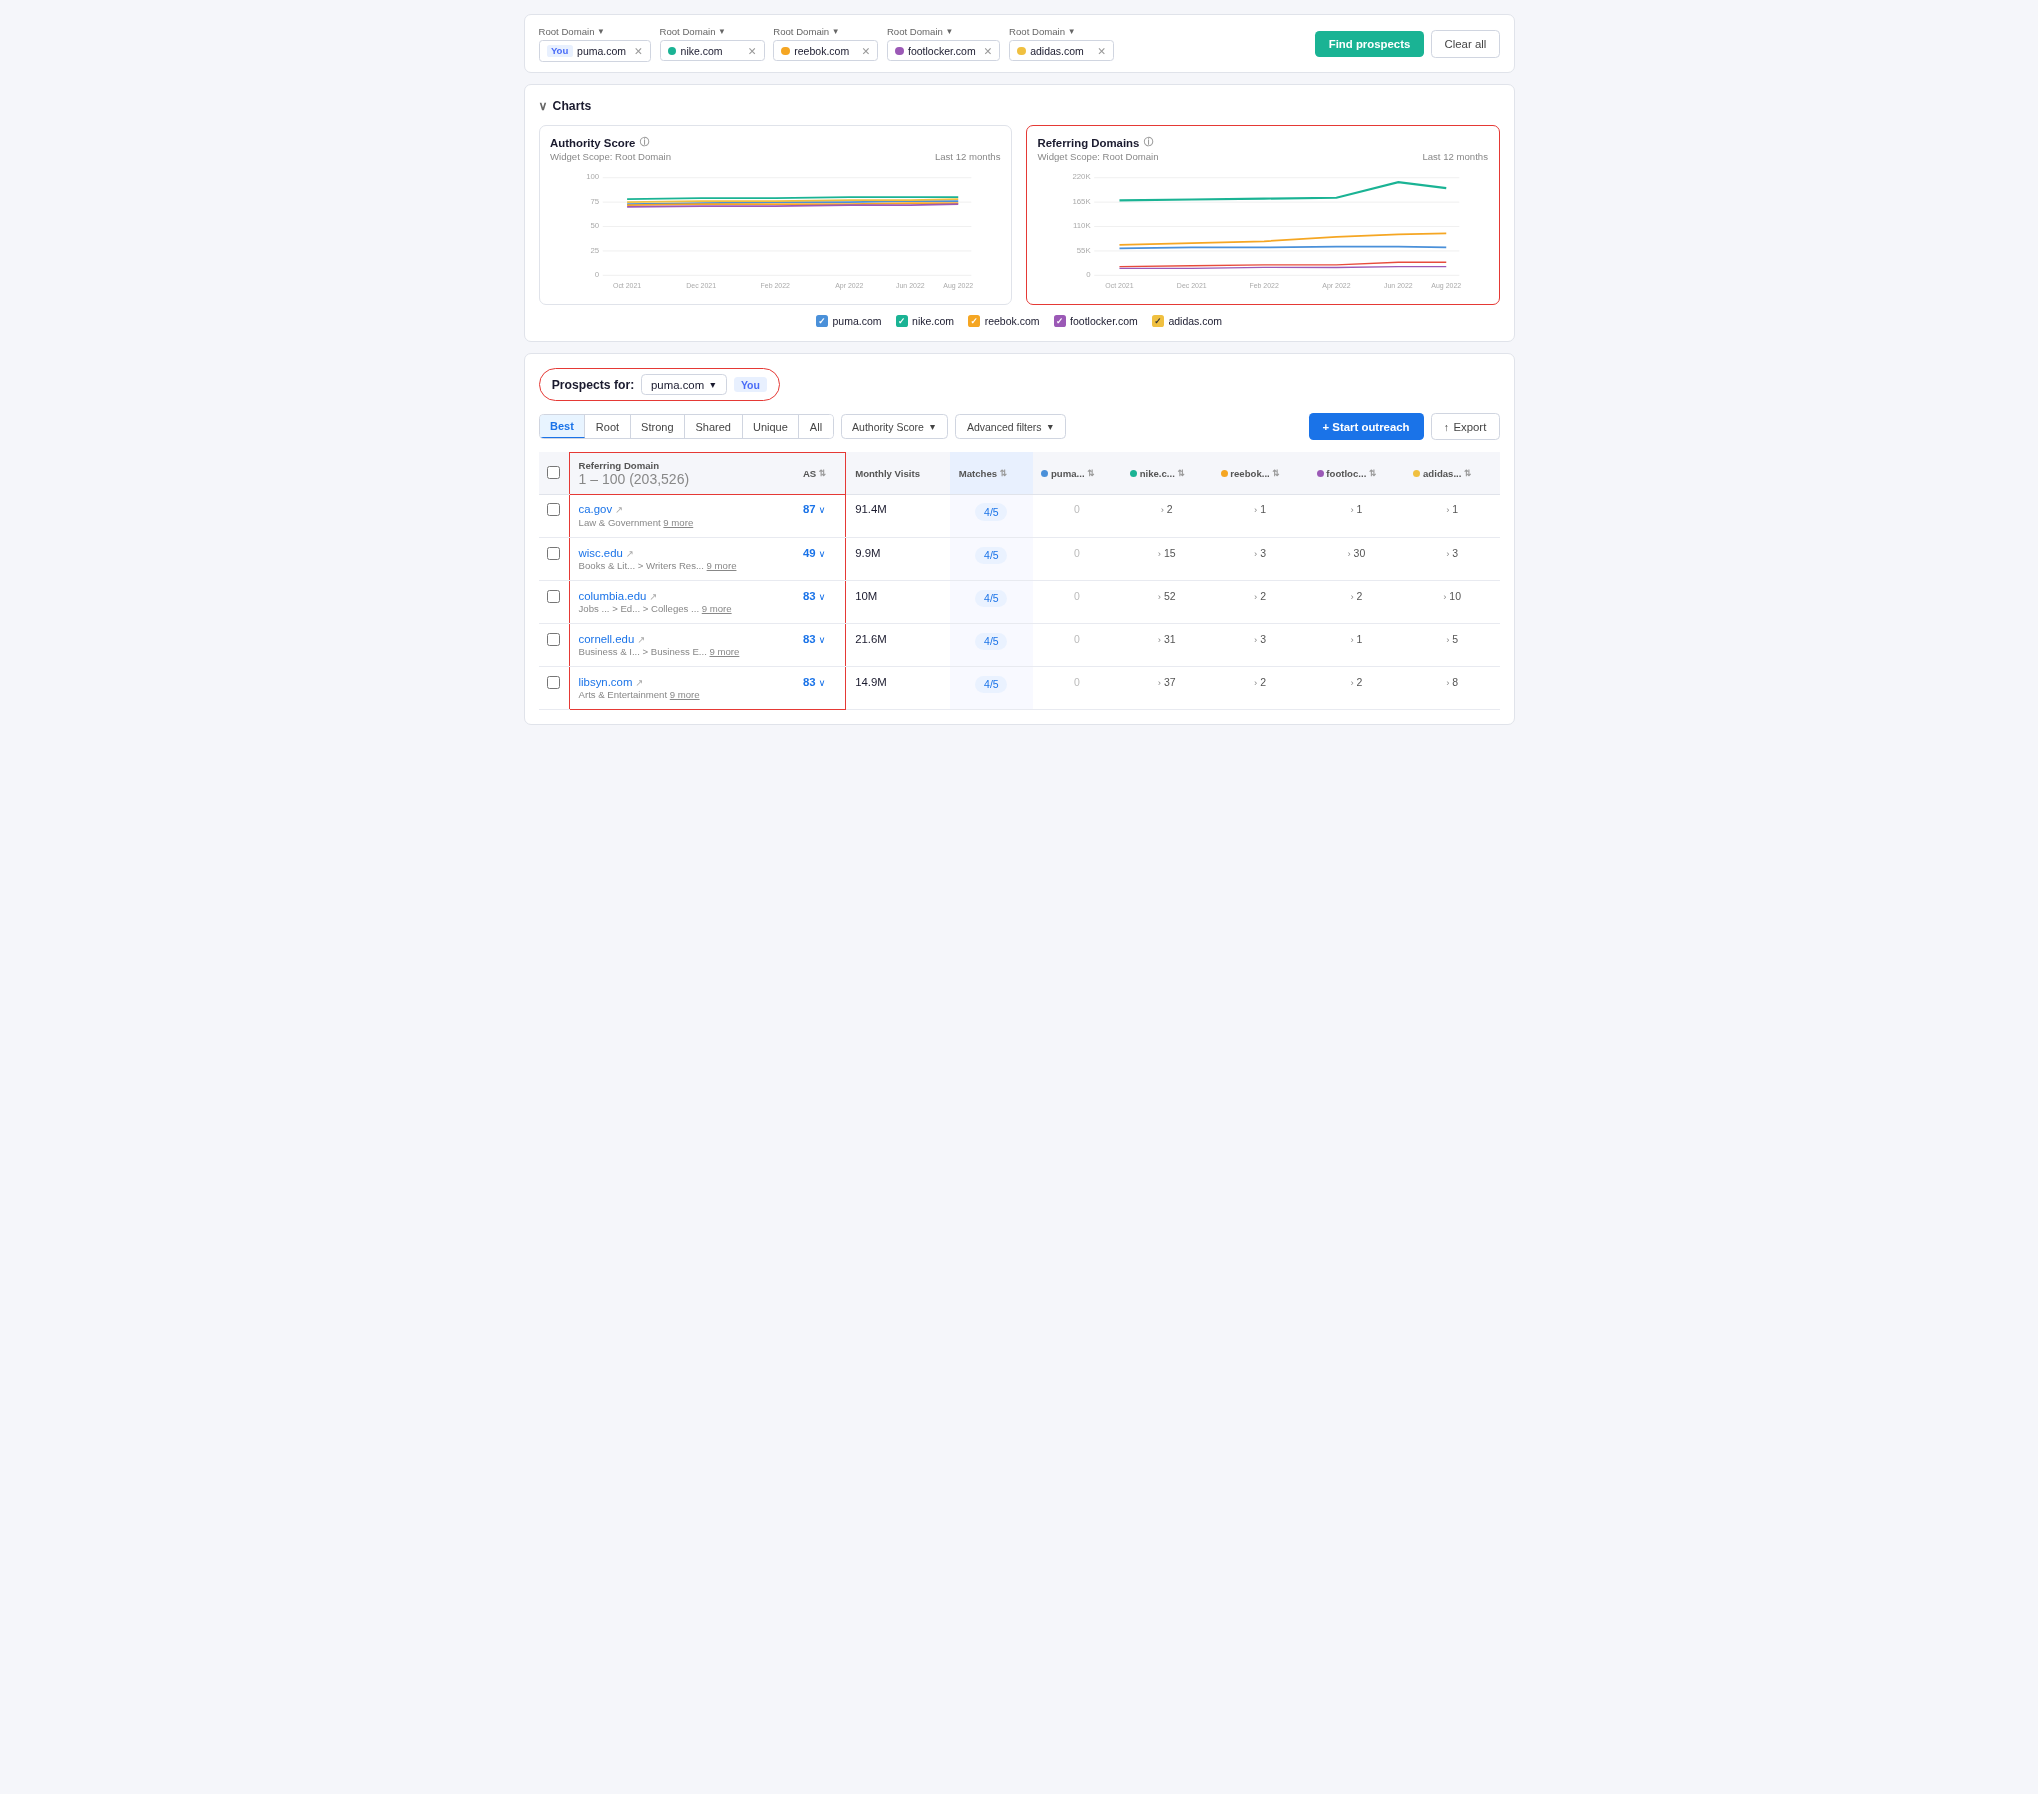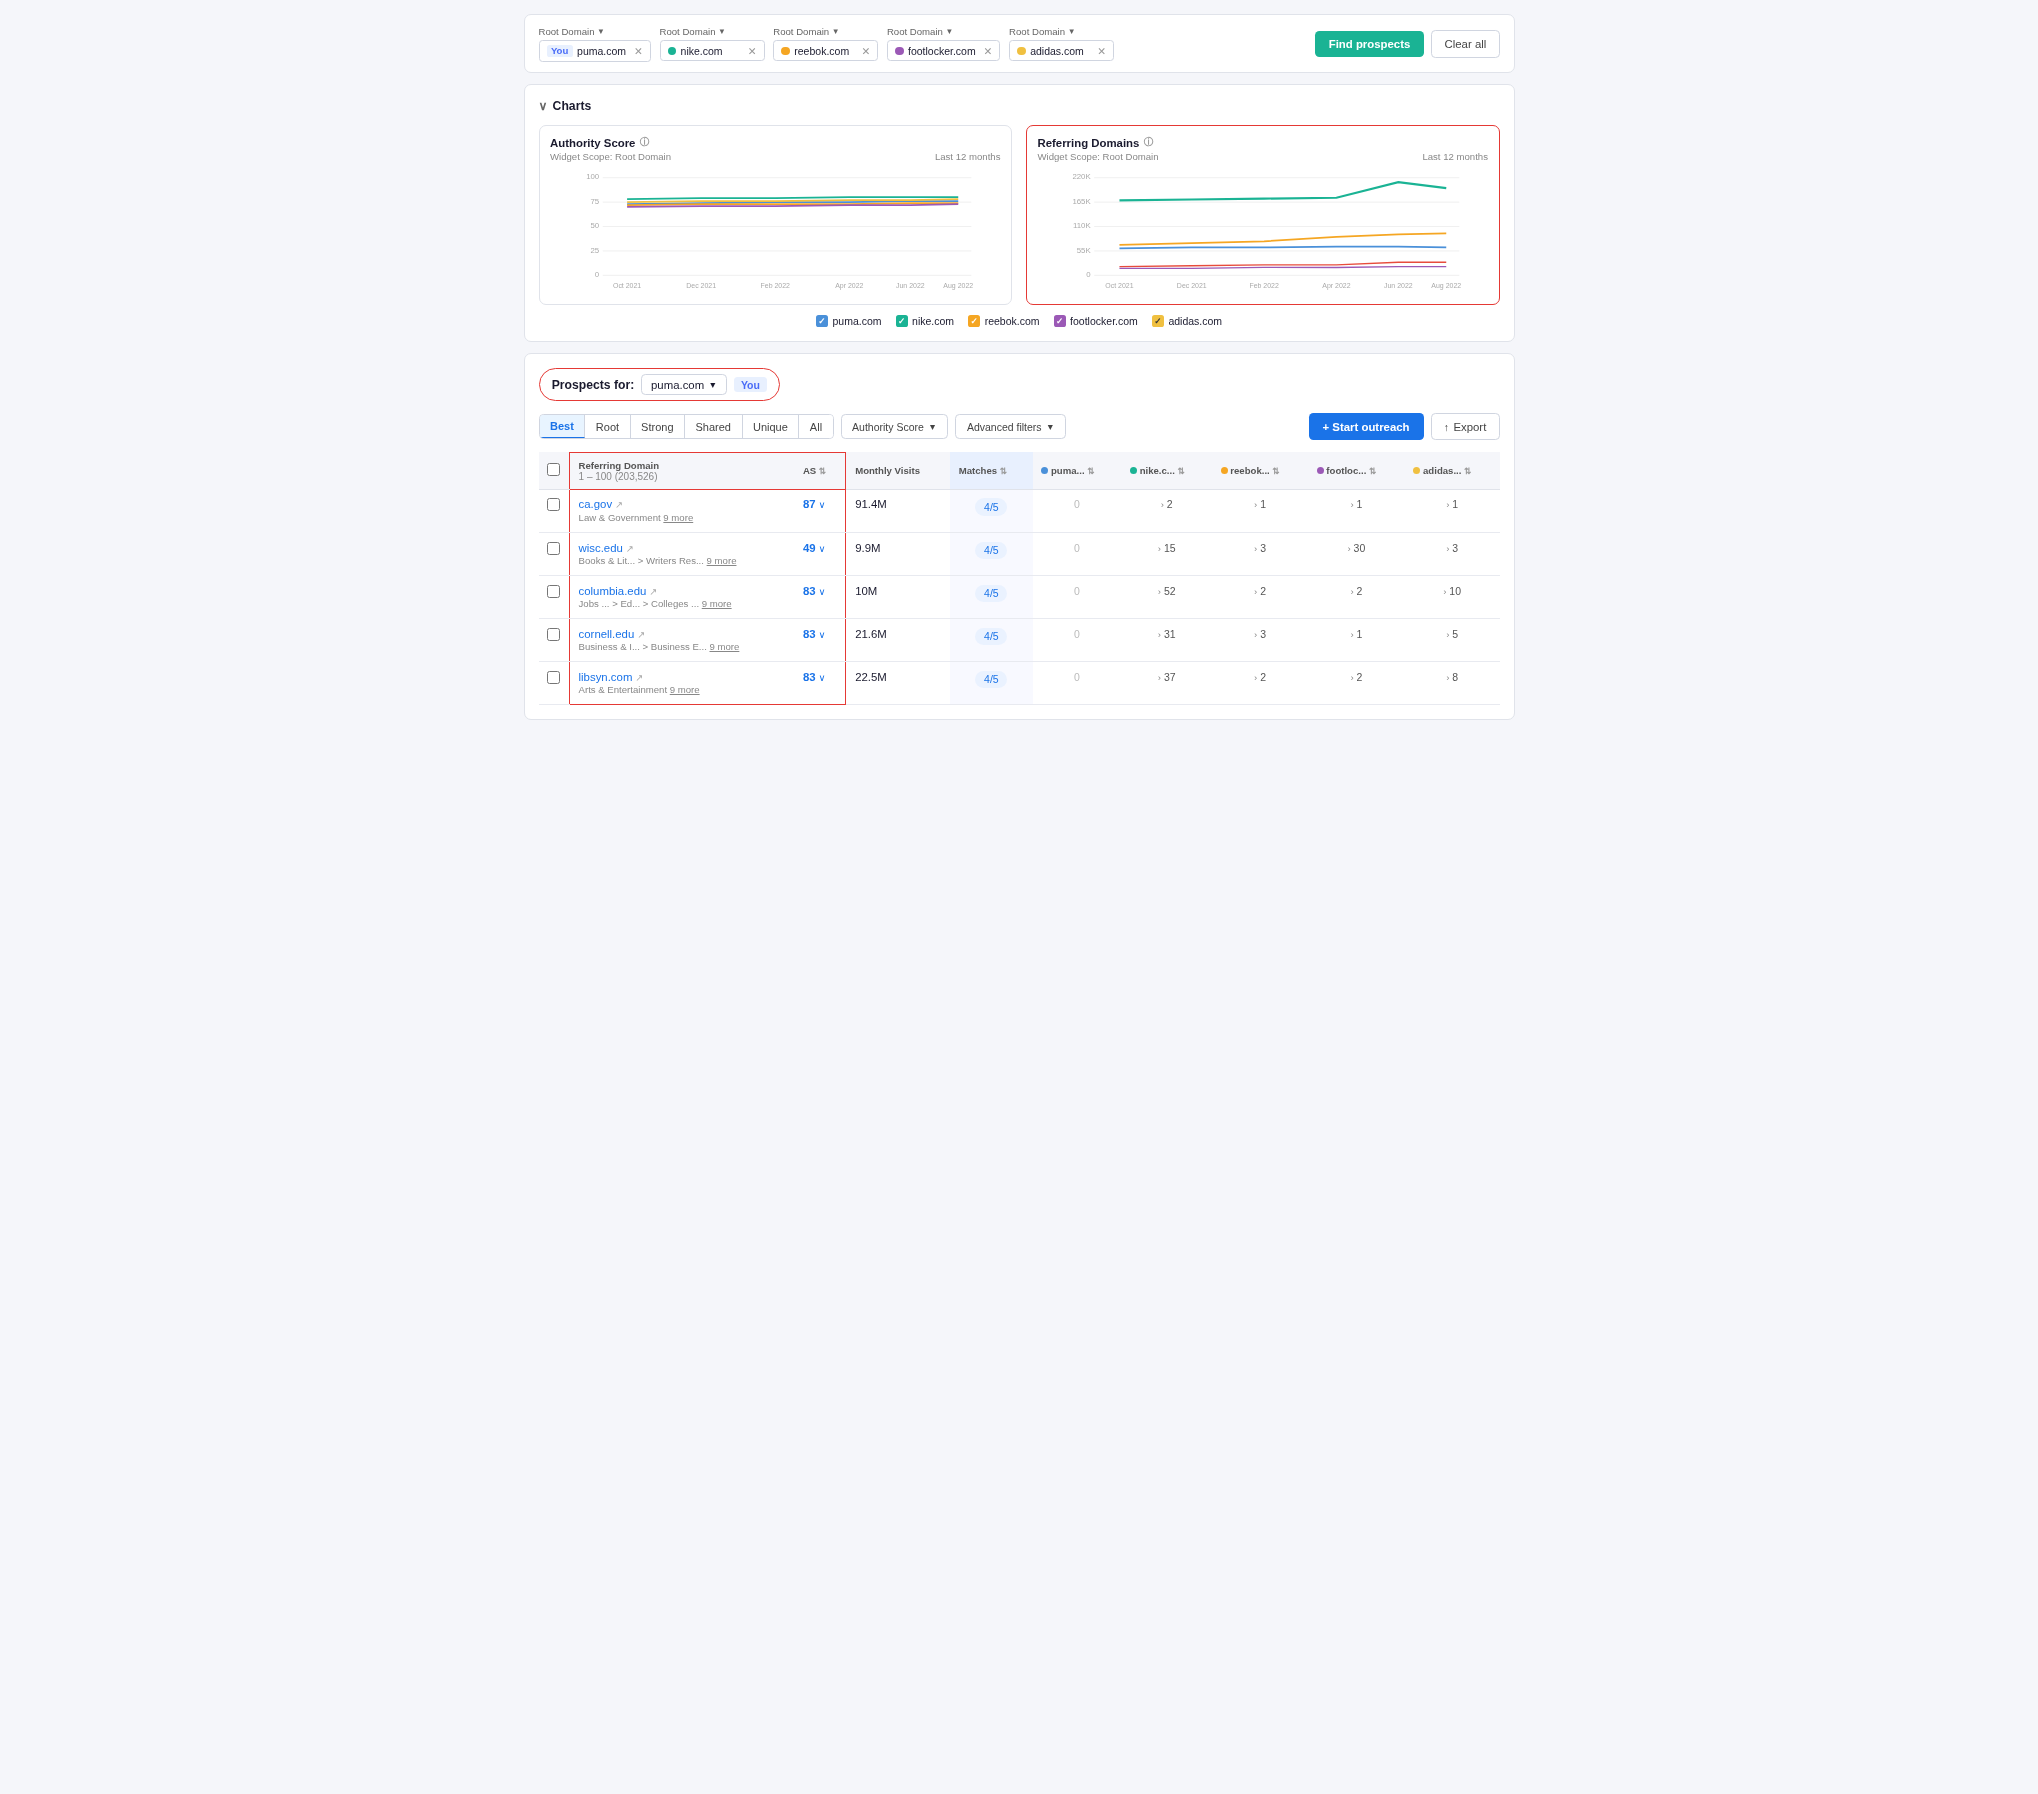--- a/index.html
+++ b/index.html
@@ -609,21 +609,21 @@
       <table class="prospects-table">
         <thead>
           <tr>
             <th class="checkbox-cell">
               <input type="checkbox" style="">
             </th>
             <th style="min-width:175px; border:1.7px solid #e53935; border-right:none; border-bottom:1.7px solid #e53935; border-radius:5.2px 0 0 0;">
               <div class="th-inner">
                 <div>
                   <div>Referring Domain</div>
-                  <div style="font-weight:400; color:#888; font-size:10px;">1 – 100 (203,526)</div>
+                  <div style="font-weight:400; color:#888; font-size:14px;">1 – 100 (203,526)</div>
                 </div>
               </div>
             </th>
             <th style="border-top:1.7px solid #e53935; border-bottom:1.7px solid #e53935; border-right:1.7px solid #e53935; border-radius:0 5.2px 0 0;">
               <div class="th-inner">
                 <span>AS</span>
                 <span class="sort-icon">⇅</span>
               </div>
             </th>
             <th>
@@ -859,21 +859,21 @@
       </div>
       <div class="domain-categories">
         Arts &amp; Entertainment <span class="more-link">9 more</span>
       </div>
     </td>
     <td style="border-right:1.7px solid #e53935; border-bottom:1.7px solid #e53935;">
       <span class="as-score">83</span>
       <span class="as-chevron"> ∨</span>
     </td>
     <td>
-      <span class="monthly-visits">22.5M</span>
+      <span class="monthly-visits">14.9M</span>
     </td>
     <td style="background:#f8f9ff; text-align:center;">
       <span class="matches-badge">4/5</span>
     </td>
     <td style="text-align:center;">
       <span class="zero-count">0</span>
     </td>
     <td style="text-align:center;">
       <span class="backlink-arrow">›</span>
       <span class="backlink-count"> 37</span>

